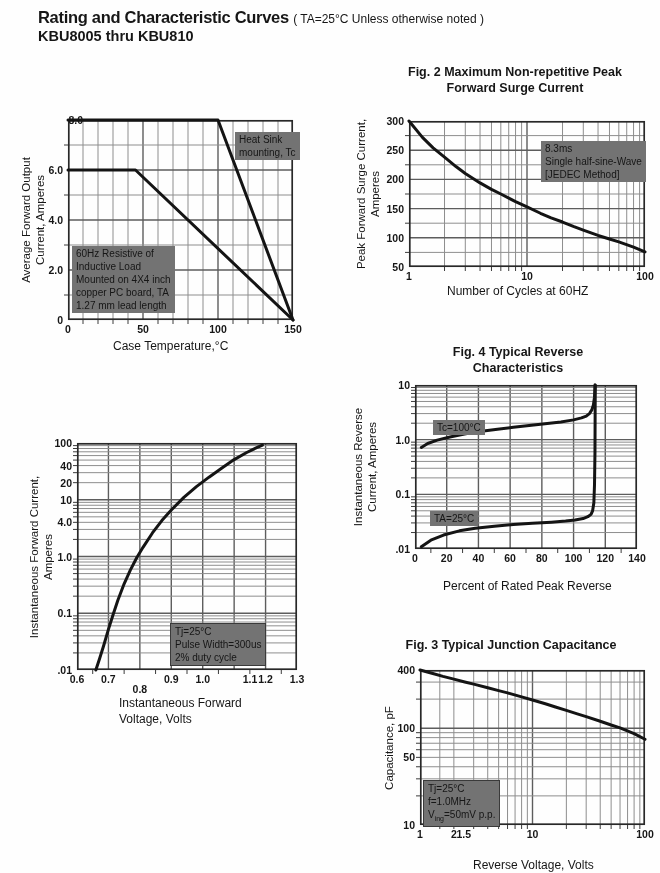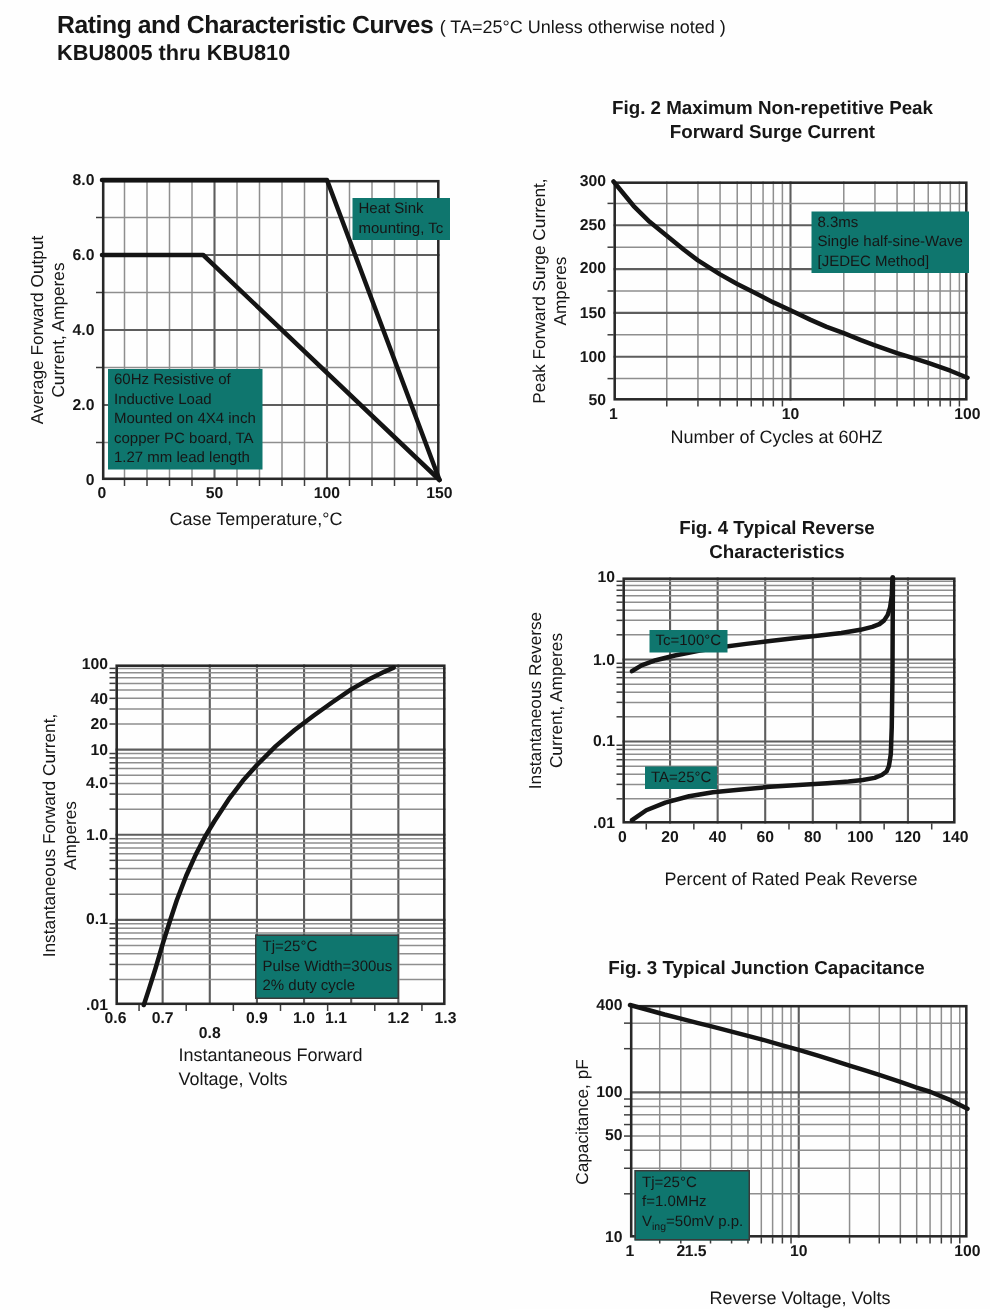--- a/index.html
+++ b/index.html
@@ -16,21 +16,21 @@
   .gmin{stroke:#8e8e8e;stroke-width:1}
   .gmaj{stroke:#5d5d5d;stroke-width:1.4}
   .tick{stroke:#3c3c3c;stroke-width:1}
   .frame{fill:none;stroke:#282828;stroke-width:1.7}
   .curve{fill:none;stroke:#141414;stroke-width:3;stroke-linejoin:round;stroke-linecap:round}
   .xtick{position:absolute;transform:translateX(-50%);font-size:10.5px;font-weight:bold;white-space:nowrap}
   .ytick{position:absolute;left:-5px;transform:translate(-100%,-50%);font-size:10.5px;font-weight:bold;white-space:nowrap}
   .ylab{position:absolute;top:50%;transform:translate(-50%,-50%) rotate(-90deg);
         text-align:center;font-size:11.5px;line-height:13.5px;white-space:nowrap}
   .xlab{position:absolute;font-size:12px;line-height:16px;white-space:nowrap}
-  .anno{position:absolute;background:#0f766e;font-size:10px;line-height:13px;padding:1px 4px;white-space:nowrap}
+  .anno{position:absolute;background:#737373;font-size:10px;line-height:13px;padding:1px 4px;white-space:nowrap}
   .anno.bordered{border:1px solid #3a3a3a}
   sub{font-size:7px}
 </style>
 </head>
 <body>
 
 <div class="page">
 
   <div class="h1">
     <span>Rating and Characteristic Curves</span>
@@ -94,21 +94,21 @@
       <div>60Hz Resistive of</div>
       <div>Inductive Load</div>
       <div>Mounted on 4X4  inch</div>
       <div>copper PC board, TA</div>
       <div>1.27 mm lead length</div>
     </div>
   <div class="xtick" style="left: 0px; top: 203px;">0</div>
       <div class="xtick" style="left: 75px; top: 203px;">50</div>
       <div class="xtick" style="left: 150px; top: 203px;">100</div>
       <div class="xtick" style="left: 225px; top: 203px;">150</div>
-      <div class="ytick" style="top: 0px;">8.0</div>
+      <div class="ytick" style="top: 0px; margin-left: 20px;">8.0</div>
       <div class="ytick" style="top: 50px;">6.0</div>
       <div class="ytick" style="top: 100px;">4.0</div>
       <div class="ytick" style="top: 150px;">2.0</div>
       <div class="ytick" style="top: 200px;">0</div>
     </div>
 
   <div class="ftitle centered" style="left:395px;top:64px;width:240px">
     <div>Fig. 2 Maximum Non-repetitive Peak</div>
     <div>Forward Surge Current</div>
   </div>
@@ -281,21 +281,21 @@
     <div class="anno bordered" style="left:93px;top:180px">
       <div>Tj=25°C</div>
       <div>Pulse Width=300us</div>
       <div>2% duty cycle</div>
     </div>
   <div class="xtick" style="left: 0px; top: 230px;">0.6</div>
       <div class="xtick" style="left: 31.43px; top: 230px;">0.7</div>
       <div class="xtick" style="left: 62.86px; top: 240px; text-align: center;">0.8</div>
       <div class="xtick" style="left: 94.29px; top: 230px;">0.9</div>
       <div class="xtick" style="left: 125.71px; top: 230px;">1.0</div>
-      <div class="xtick" style="left: 147px; top: 230px; text-align: center;">1.1</div>
+      <div class="xtick" style="left: 173px; top: 230px; text-align: center;">1.1</div>
       <div class="xtick" style="left: 188.57px; top: 230px;">1.2</div>
       <div class="xtick" style="left: 220px; top: 230px;">1.3</div>
       <div class="ytick" style="top: 0px;">100</div>
       <div class="ytick" style="top: 22.58px;">40</div>
       <div class="ytick" style="top: 39.67px;">20</div>
       <div class="ytick" style="top: 56.75px;">10</div>
       <div class="ytick" style="top: 79.33px;">4.0</div>
       <div class="ytick" style="top: 113.5px;">1.0</div>
       <div class="ytick" style="top: 170.25px;">0.1</div>
       <div class="ytick" style="top: 227px;">.01</div>

